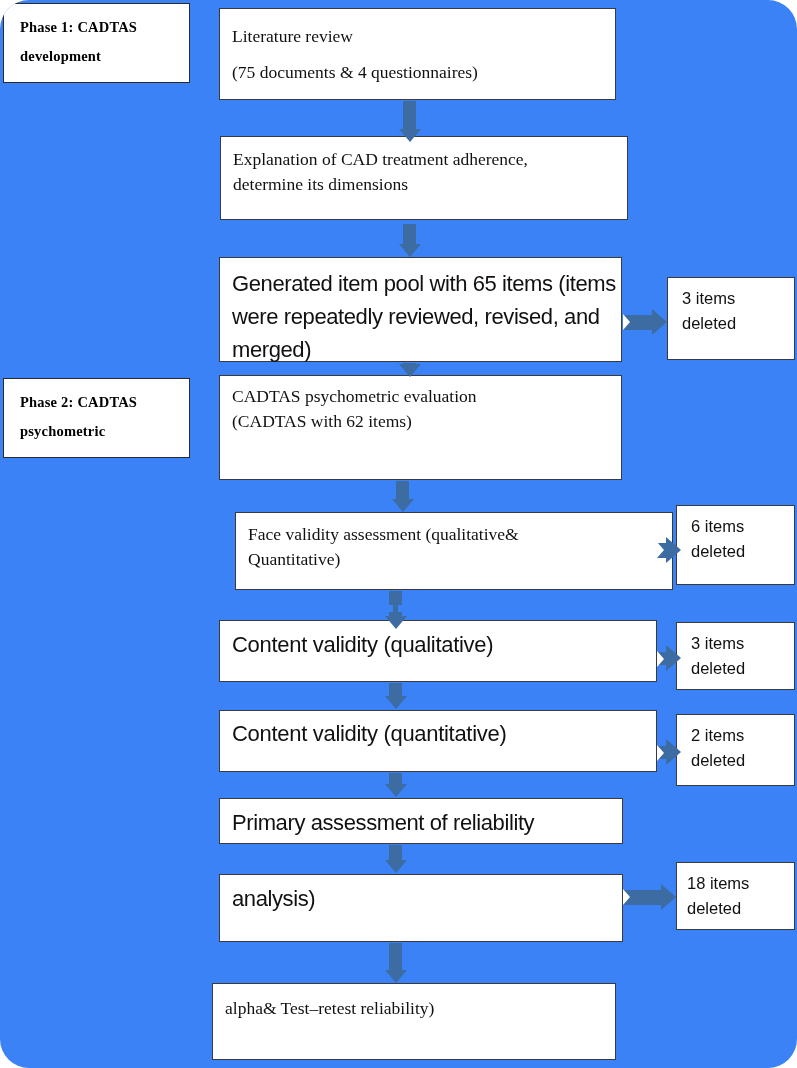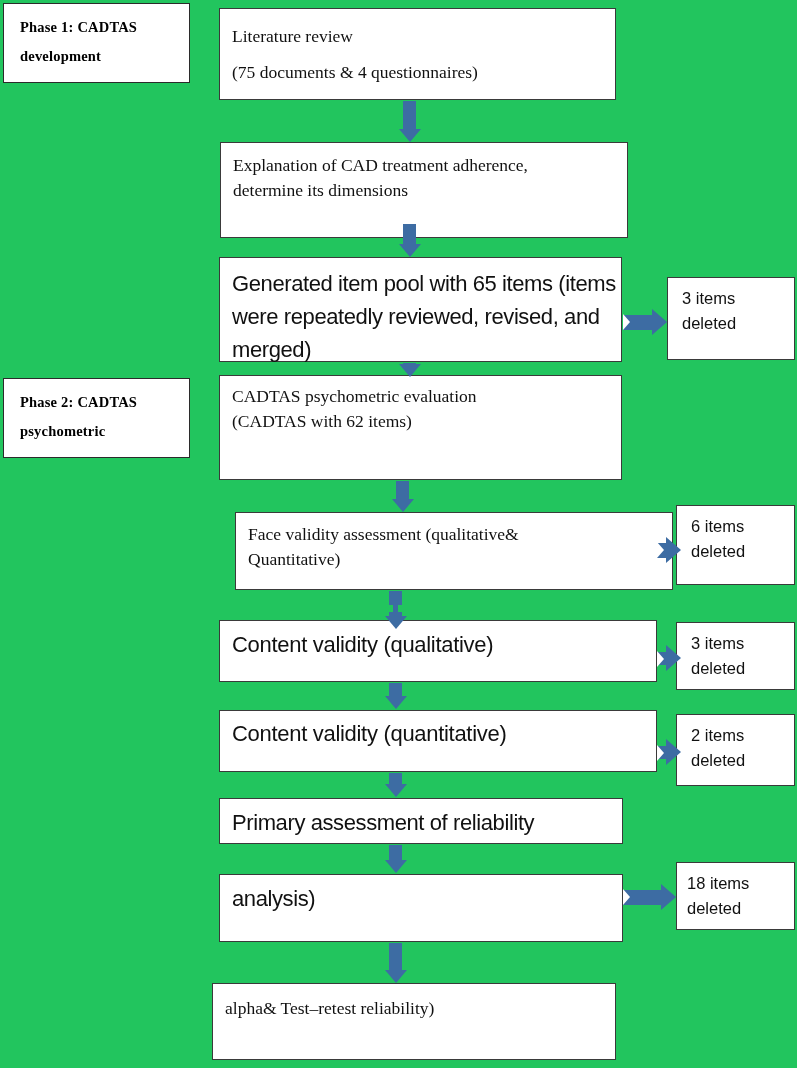--- a/index.html
+++ b/index.html
@@ -9,22 +9,23 @@
     background: #ffffff;
   }
   body {
     font-family: "Liberation Serif", serif;
     color: #0d0d0d;
   }
   #canvas {
     position: relative;
     width: 797px;
     height: 1068px;
-    background: #22c55e;
+    background: #3b82f6;
     overflow: hidden;
+    border-radius: 29px;
   }
 
   
   .box {
     position: absolute;
     box-sizing: border-box;
     background: #ffffff;
     border: 1.6px solid #3a3a3a;
     padding: 7px 10px 4px 12px;
     line-height: 1.45;
@@ -128,21 +129,21 @@
   <div class="phase-box" style="left:3px; top:378px; width:187px; height:80px;">
     <span class="ln">Phase 2: CADTAS</span>
     <span class="ln">psychometric</span>
   </div>
 
   <div class="box" style="left:219px; top:8px; width:397px; height:92px; padding-top:10px; line-height:2.05;">
     <span class="ln">Literature review</span>
     <span class="ln">(75 documents &amp; 4 questionnaires)</span>
   </div>
 
-  <div class="box" style="left:220px; top:142px; width:408px; height:96px; padding-top:10px;">
+  <div class="box" style="left:220px; top:136px; width:408px; height:84px; padding-top:10px;">
     <span class="ln">Explanation of CAD treatment adherence,</span>
     <span class="ln">determine its dimensions</span>
   </div>
 
   <div class="box sans" style="left:219px; top:257px; width:403px; height:105px; padding-top:9px; line-height:1.5; letter-spacing:-0.4px;">
     <span class="ln">Generated item pool with 65 items (items</span>
     <span class="ln">were repeatedly reviewed, revised, and</span>
     <span class="ln">merged)</span>
   </div>
 

